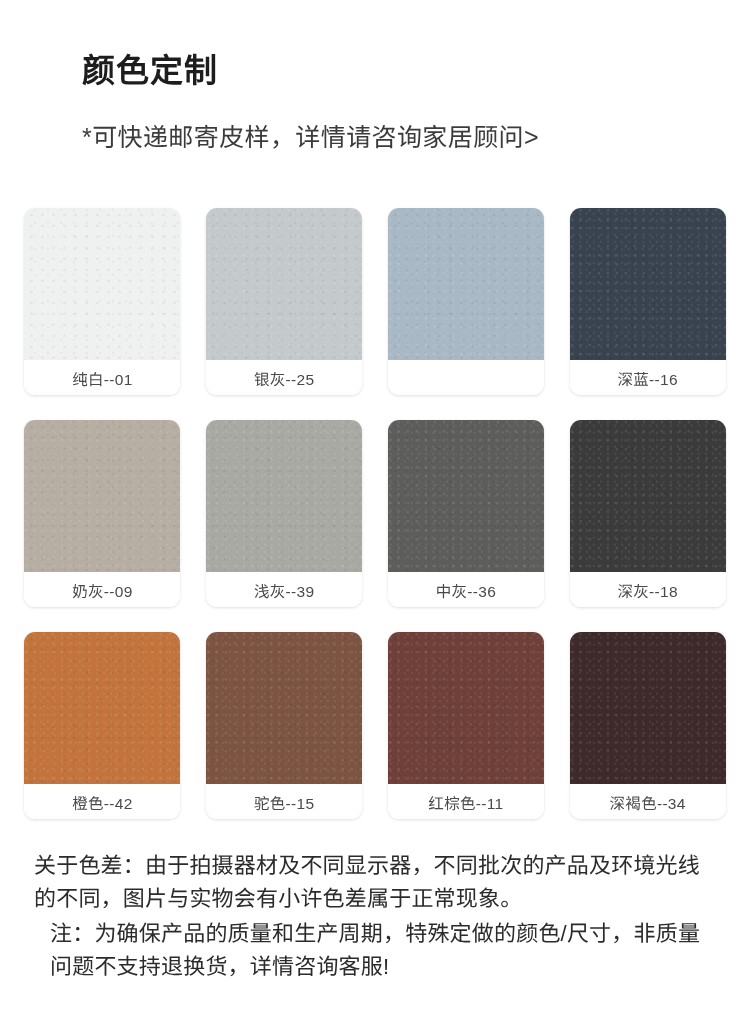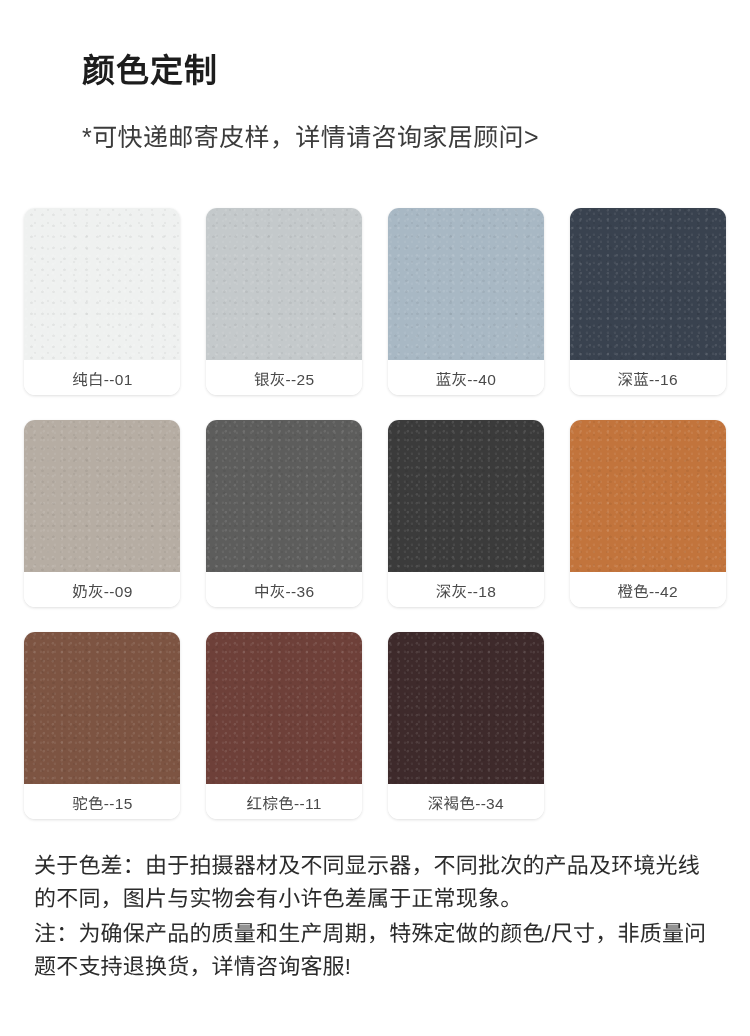--- a/index.html
+++ b/index.html
@@ -113,20 +113,21 @@
   .note-paragraph {
     font-size: 22px;
     line-height: 33px;
     color: #2b2b2b;
     letter-spacing: 0.2px;
     text-align: left;
   }
 
   .note-paragraph + .note-paragraph {
     margin-top: 2px;
+    margin-left: 16px;
   }
 </style>
 </head>
 <body>
 
 <div class="page">
 
   <div class="header">
     <h1 class="page-title">颜色定制</h1>
     <p class="page-subtitle">*可快递邮寄皮样，详情请咨询家居顾问&gt;</p>
@@ -143,39 +144,42 @@
 
     <div class="swatch-card">
       <div class="swatch-color" style="background-color: rgb(196, 201, 203);"></div>
       <div class="swatch-label-strip">
         <span class="swatch-label">银灰--25</span>
       </div>
     </div>
 
     <div class="swatch-card">
       <div class="swatch-color" style="background-color: rgb(168, 184, 196);"></div>
-      <div class="swatch-label-strip">
-        <span class="swatch-label">蓝灰--40</span>
-      </div>
     </div>
 
     <div class="swatch-card">
       <div class="swatch-color" style="background-color: rgb(57, 66, 79);"></div>
       <div class="swatch-label-strip">
         <span class="swatch-label">深蓝--16</span>
       </div>
     </div>
 
     <div class="swatch-card">
       <div class="swatch-color" style="background-color: rgb(182, 173, 163);"></div>
       <div class="swatch-label-strip">
         <span class="swatch-label">奶灰--09</span>
       </div>
     </div>
 
+    <div class="swatch-card">
+      <div class="swatch-color" style="background-color: rgb(169, 169, 164);"></div>
+      <div class="swatch-label-strip">
+        <span class="swatch-label">浅灰--39</span>
+      </div>
+    </div>
 
     <div class="swatch-card">
       <div class="swatch-color" style="background-color: rgb(93, 93, 92);"></div>
       <div class="swatch-label-strip">
         <span class="swatch-label">中灰--36</span>
       </div>
     </div>
 
     <div class="swatch-card">
       <div class="swatch-color" style="background-color: rgb(59, 59, 59);"></div>

